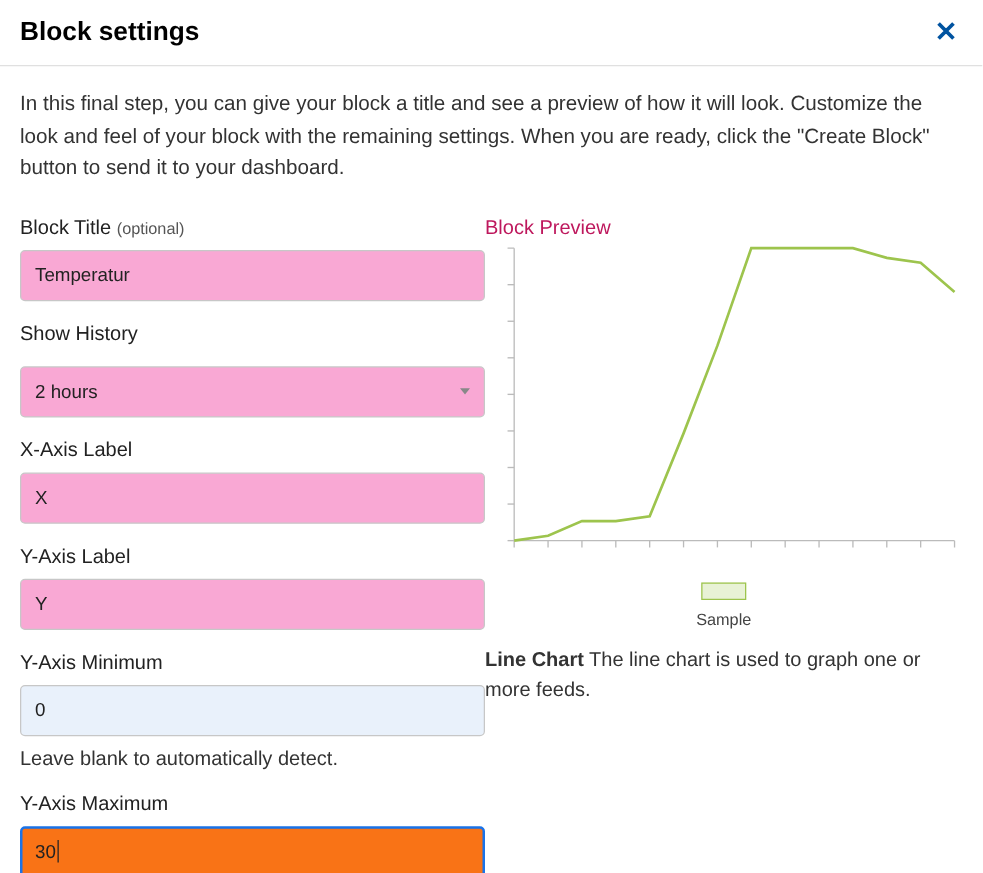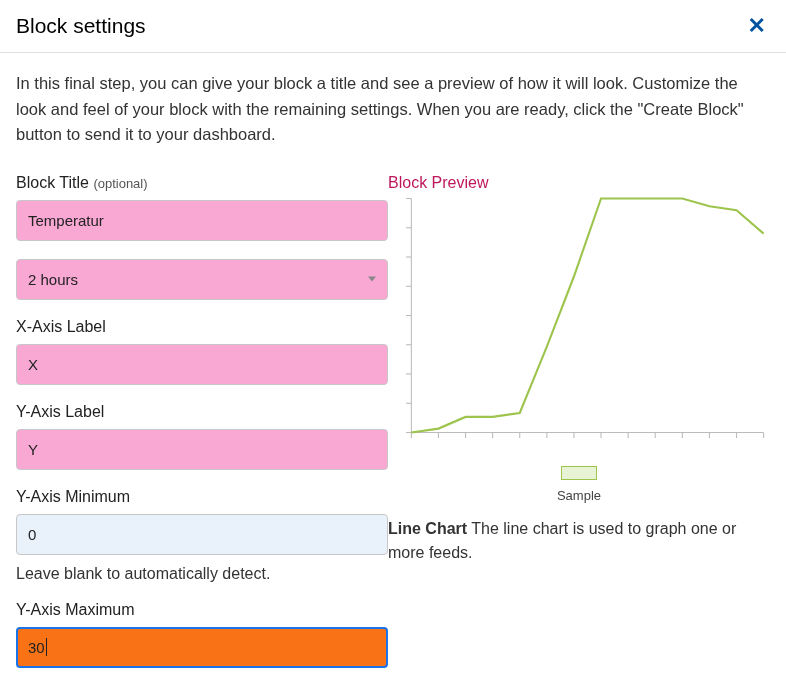--- a/index.html
+++ b/index.html
@@ -11,21 +11,21 @@
     }
     .header {
       display: flex;
       justify-content: space-between;
       align-items: center;
       padding: 14px 16px 14px 16px;
       border-bottom: 1px solid #e0e0e0;
     }
     .header h1 {
       font-size: 21px;
-      font-weight: 400;
+      font-weight: 700;
       color: #000;
     }
     .close-btn {
       color: #0053a0;
       font-size: 22px;
       font-weight: 700;
       cursor: pointer;
       line-height: 1;
       padding: 0 4px;
     }
@@ -165,20 +165,21 @@
 
       <div class="field-group">
         <label class="field-label">
           <span>Block Title</span>
           <span class="optional">(optional)</span>
         </label>
         <input type="text" class="text-input" value="Temperatur" style="">
       </div>
 
       <div class="field-group">
+        <label class="field-label">Show History</label>
         <div class="select-wrap">
           <div class="select-input">
             <span>2 hours</span>
           </div>
           <span class="select-caret"></span>
         </div>
       </div>
 
       <div class="field-group">
         <label class="field-label">X-Axis Label</label>

